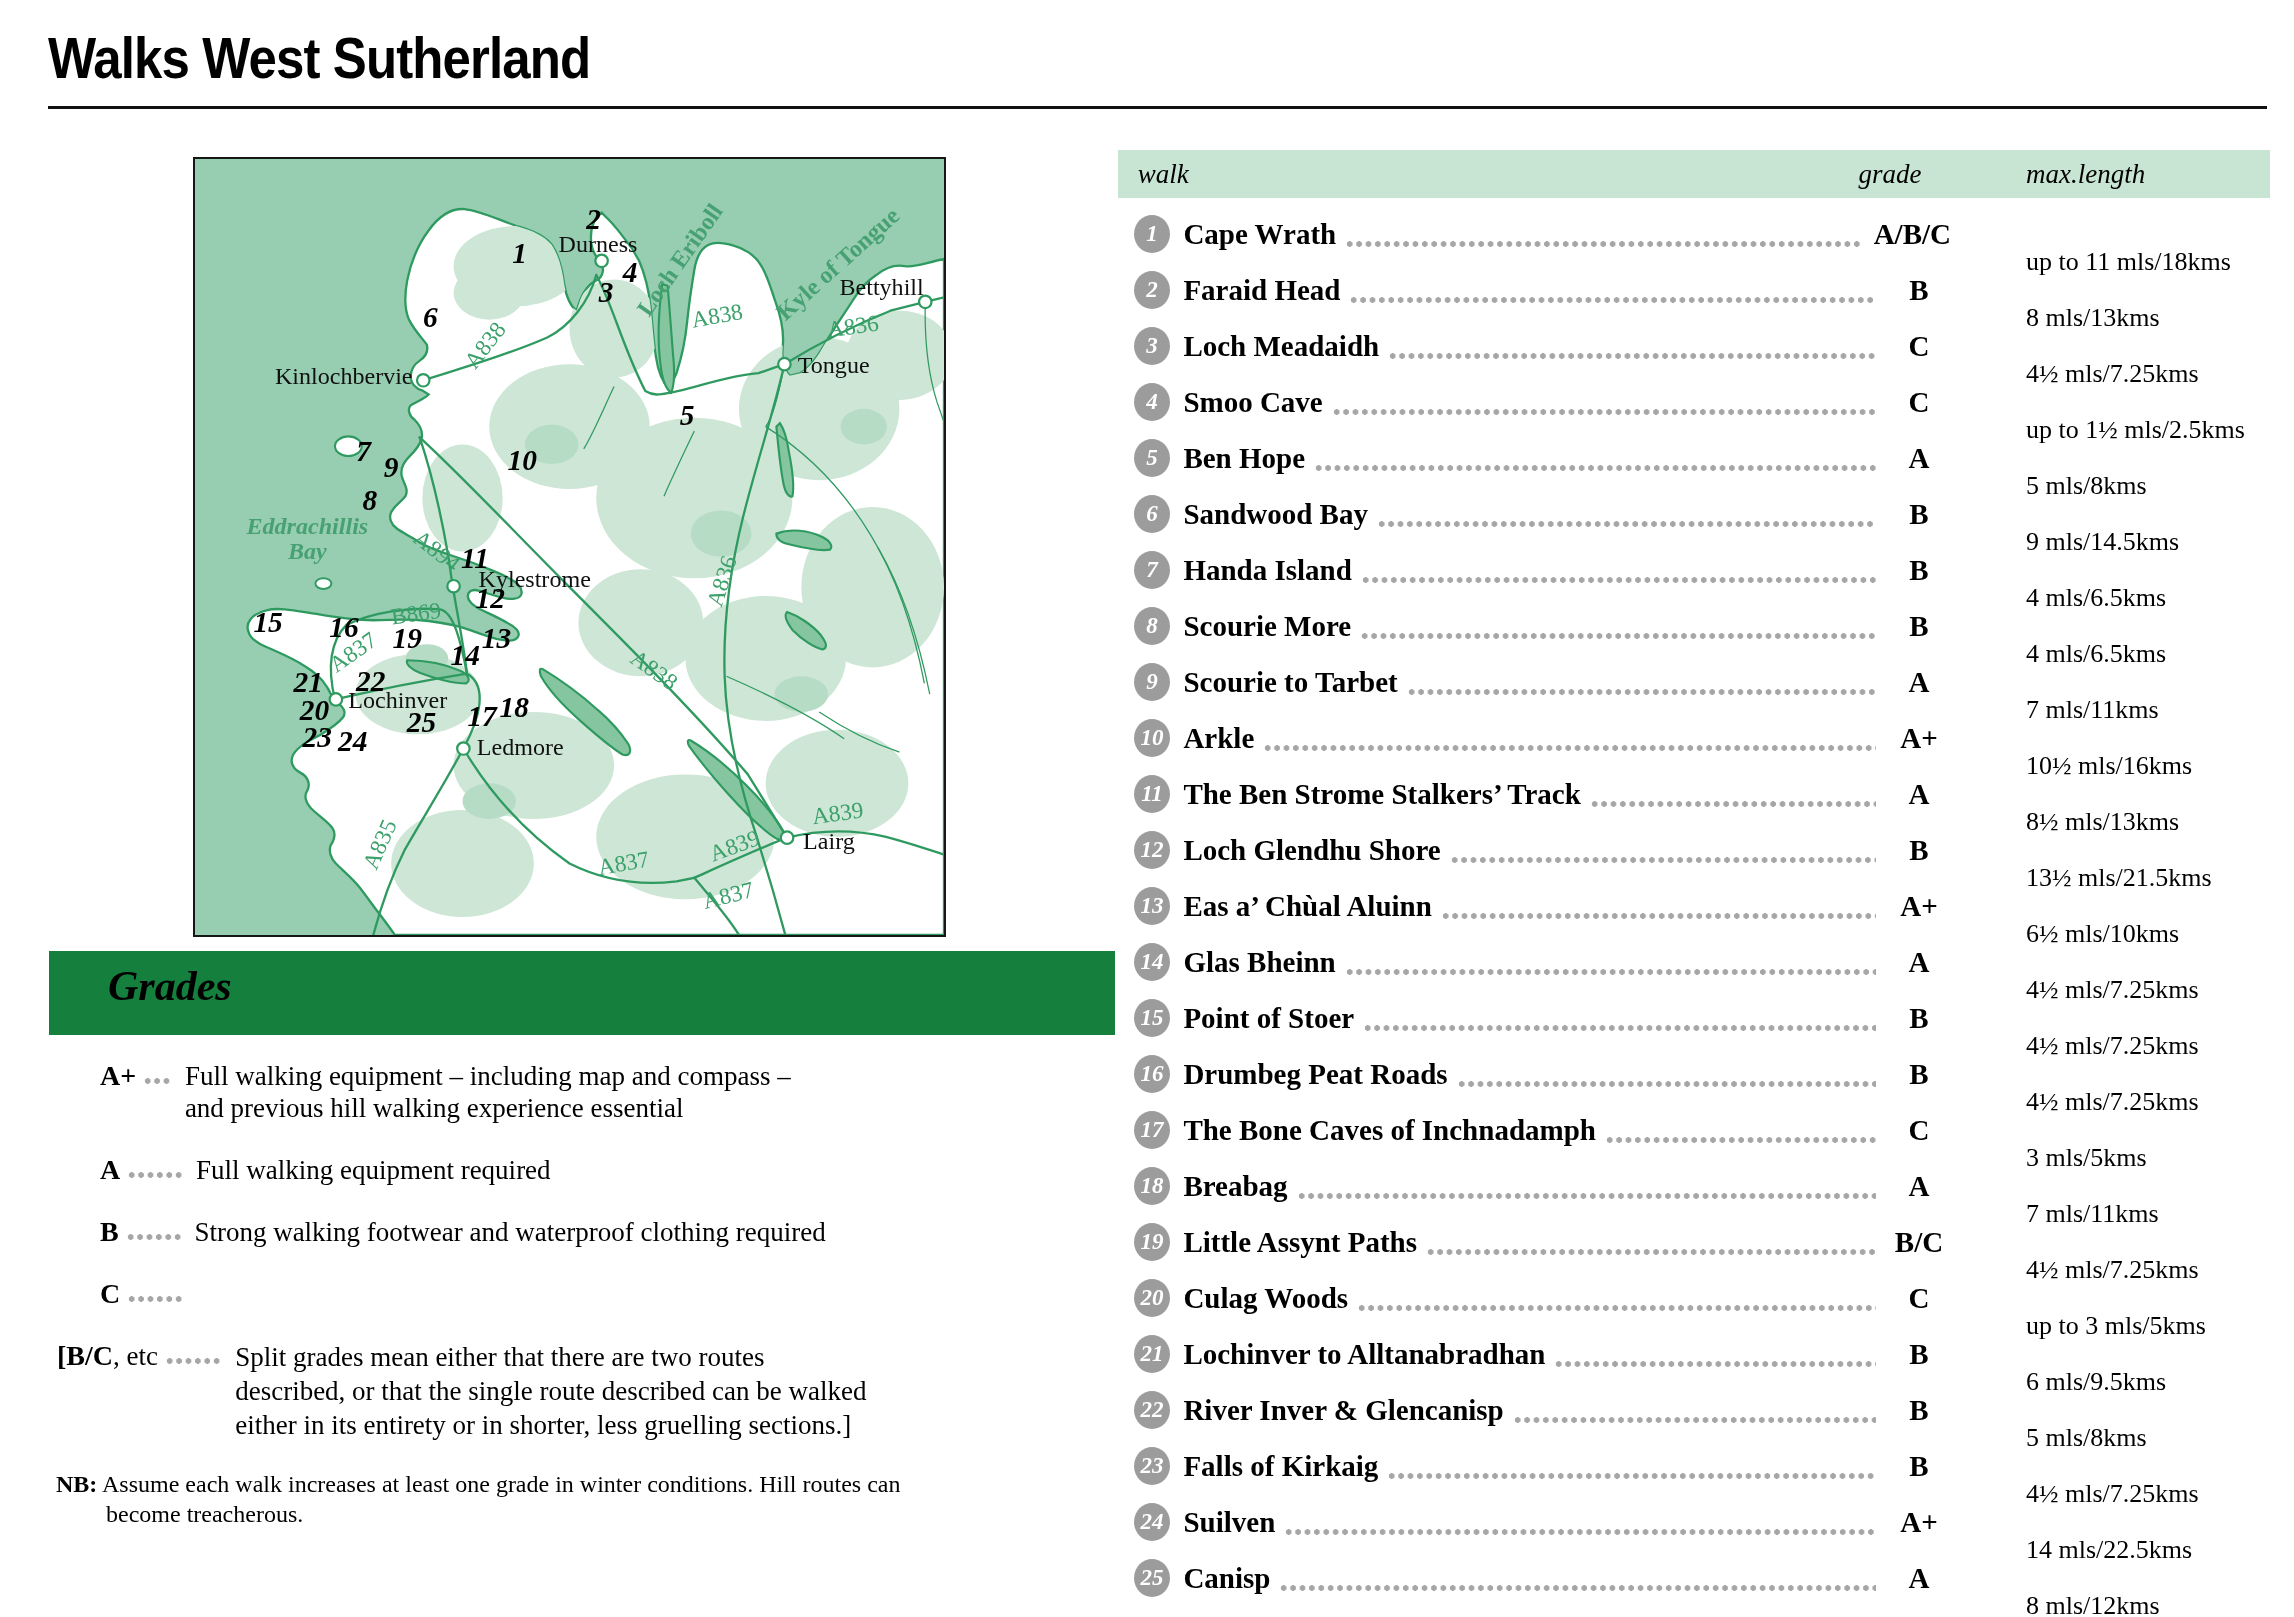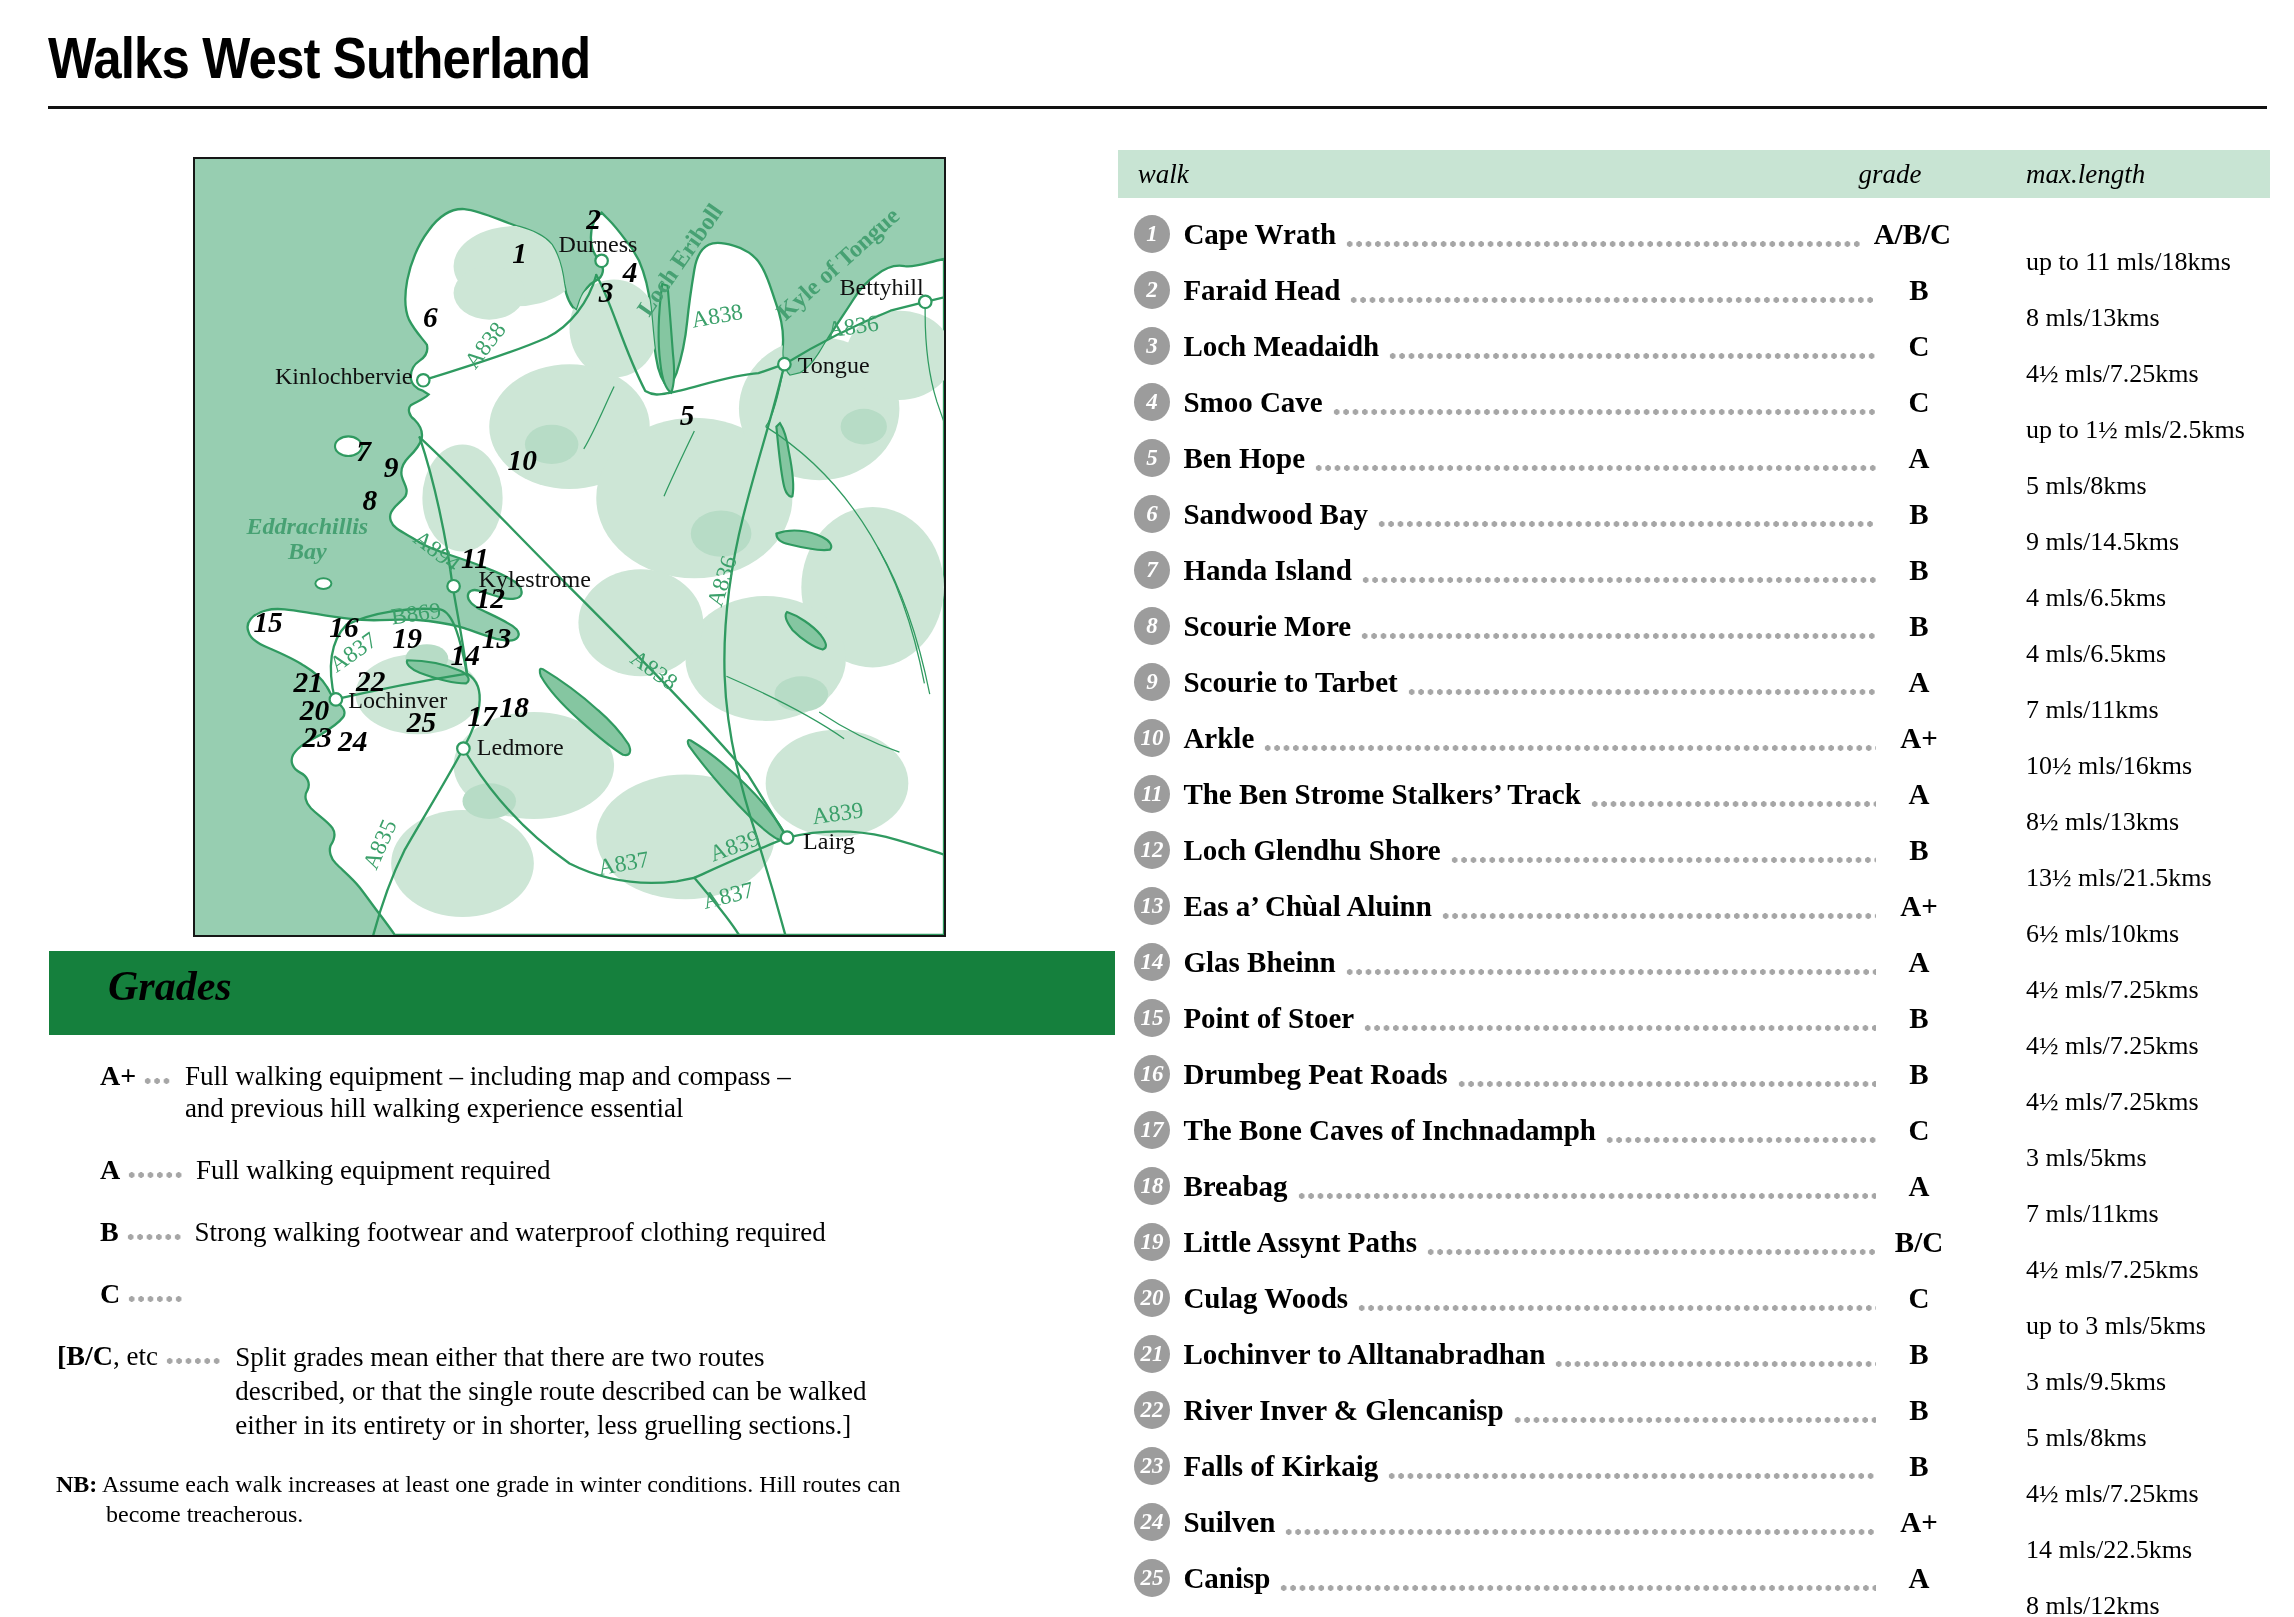--- a/index.html
+++ b/index.html
@@ -468,21 +468,21 @@
       <span class="wlen">up to 3 mls/5kms</span>
     </div>
 
     <div class="row">
       <span class="badge">
           <span class="badge-num">21</span>
         </span>
       <span class="wname">Lochinver to Alltanabradhan</span>
       <span class="leader"></span>
       <span class="wgrade">B</span>
-      <span class="wlen">3 mls/9.5kms</span>
+      <span class="wlen">6 mls/9.5kms</span>
     </div>
 
     <div class="row">
       <span class="badge">
           <span class="badge-num">22</span>
         </span>
       <span class="wname">River Inver &amp; Glencanisp</span>
       <span class="leader"></span>
       <span class="wgrade">B</span>
       <span class="wlen">5 mls/8kms</span>

